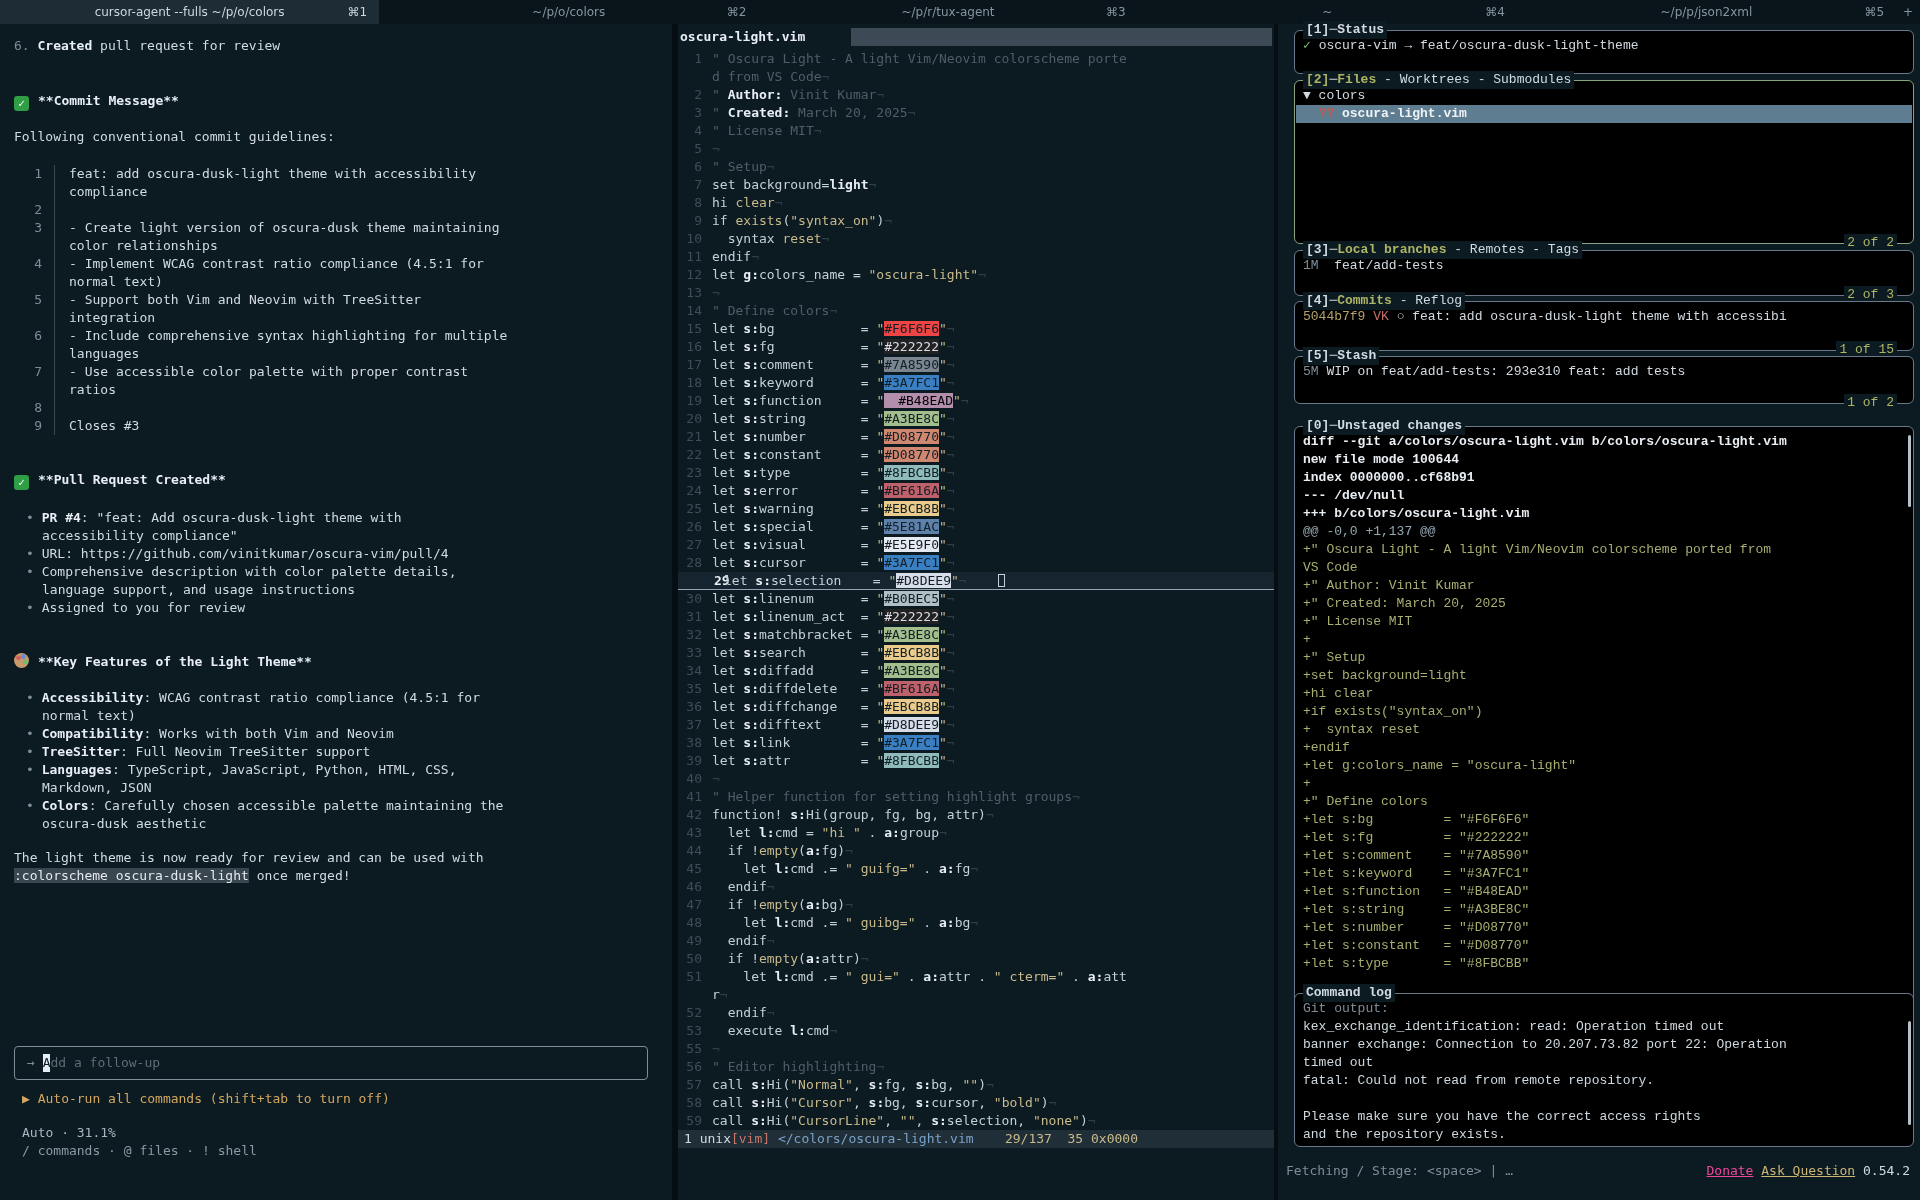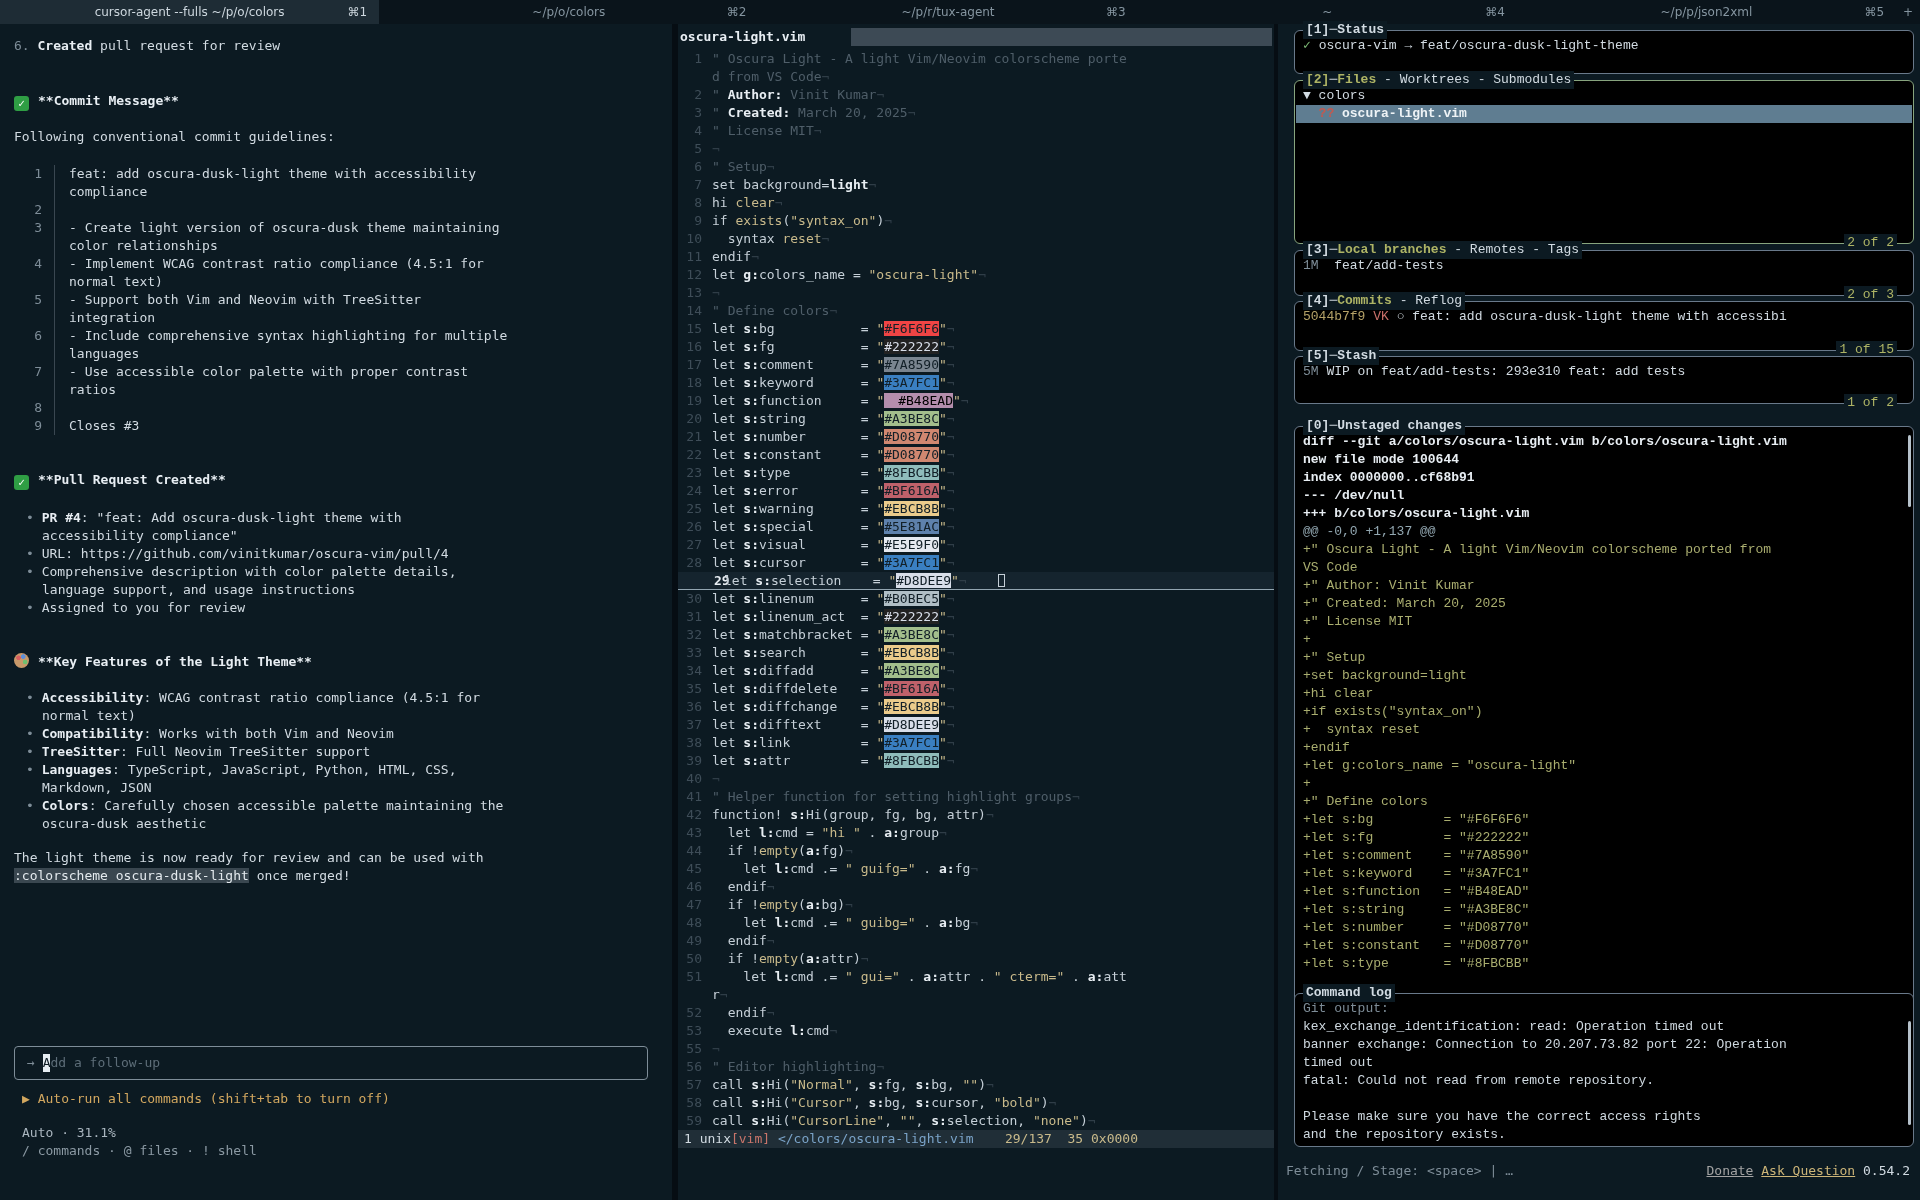--- a/index.html
+++ b/index.html
@@ -101,21 +101,21 @@
   .ghash { color:#b5a268; } .gauthor { color:#c9706a; }
   .diffline { white-space:pre-wrap; }
   .d-hdr { color:#e8eef3; font-weight:bold; }
   .d-hunk { color:#93a8b2; }
   .d-add { color:#a9ad6f; }
   .logline { white-space:pre-wrap; min-height:18px; color:#cfd9e0; }
   .logline.dim { color:#7e8d98; }
   .sbar { position:absolute; width:3px; background:#b6c2cb; border-radius:2px; right:2px; }
   .gstatusbar { position:absolute; left:8px; right:10px; top:1138px; display:flex; white-space:pre; }
   .gs-left { color:#7e8d98; flex:1; }
-  .gs-link { color:#a3a3a3; text-decoration:underline;text-align:right; }
+  .gs-link { color:#ec4899; text-decoration:underline;text-align:right; }
   .gs-ask { color:#cdb578; text-decoration:underline; }
 </style>
 </head>
 <body>
 
 <div id="root">
 
   <div class="tmux" id="tmux-bar">
       <div class="twin active">
         <span class="tlabel">cursor-agent --fulls ~/p/o/colors</span>

